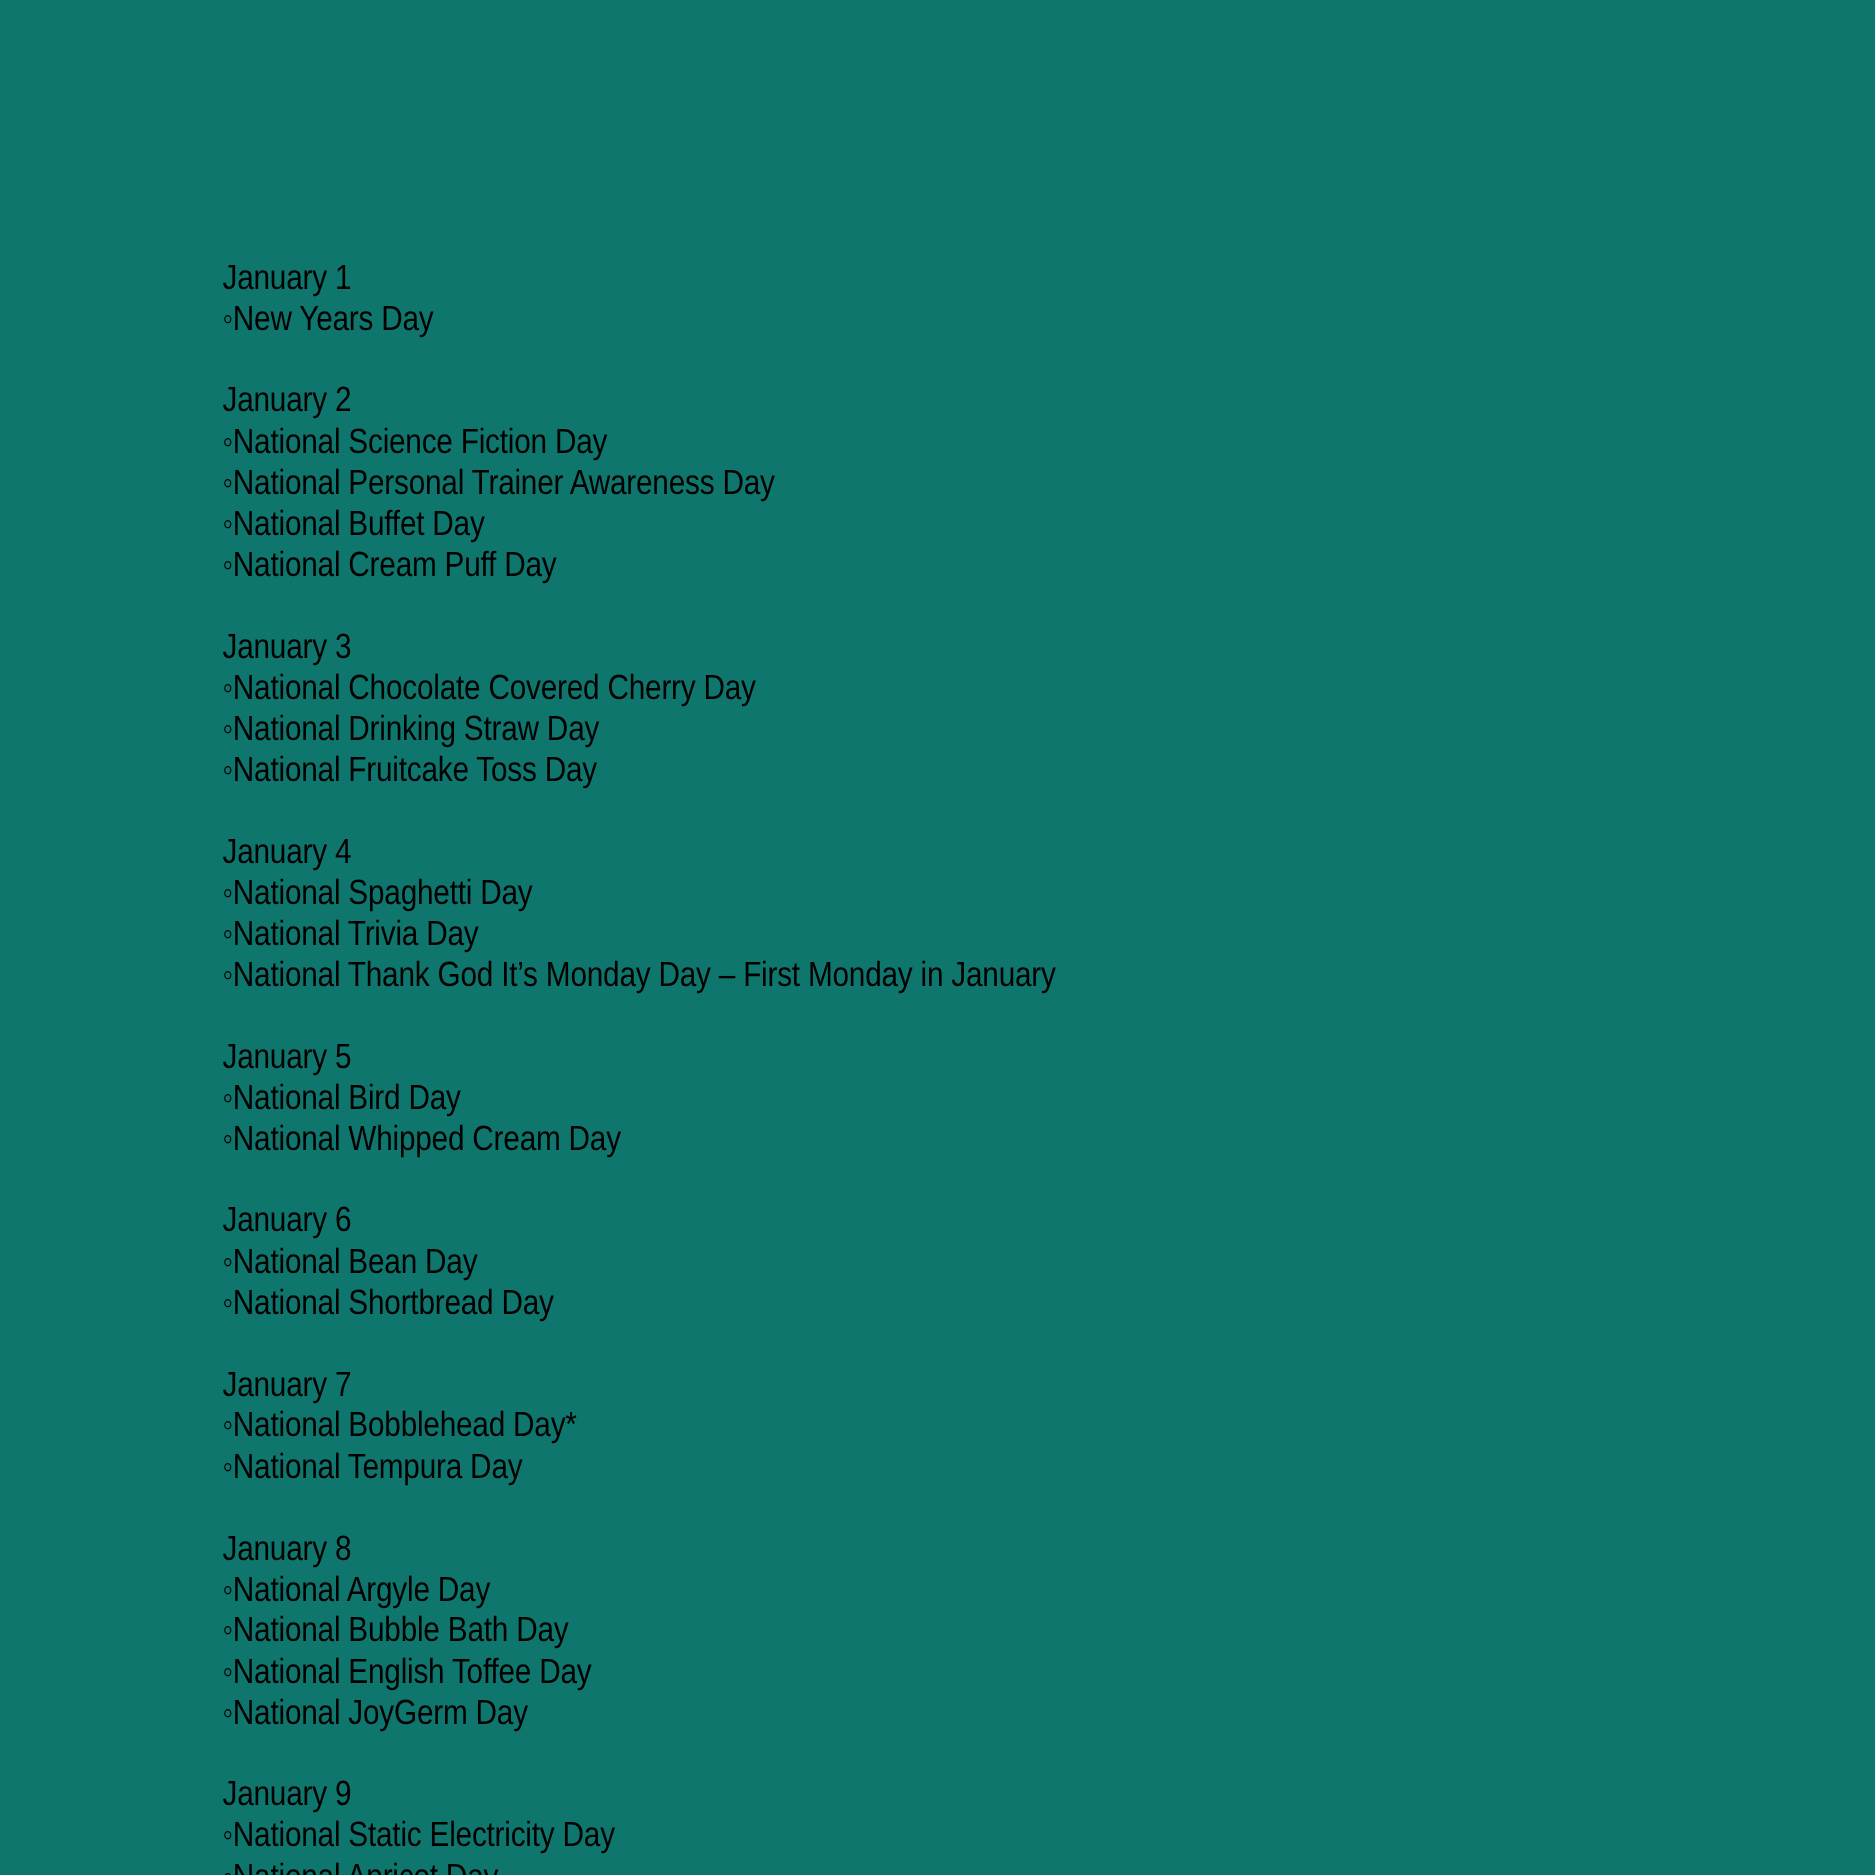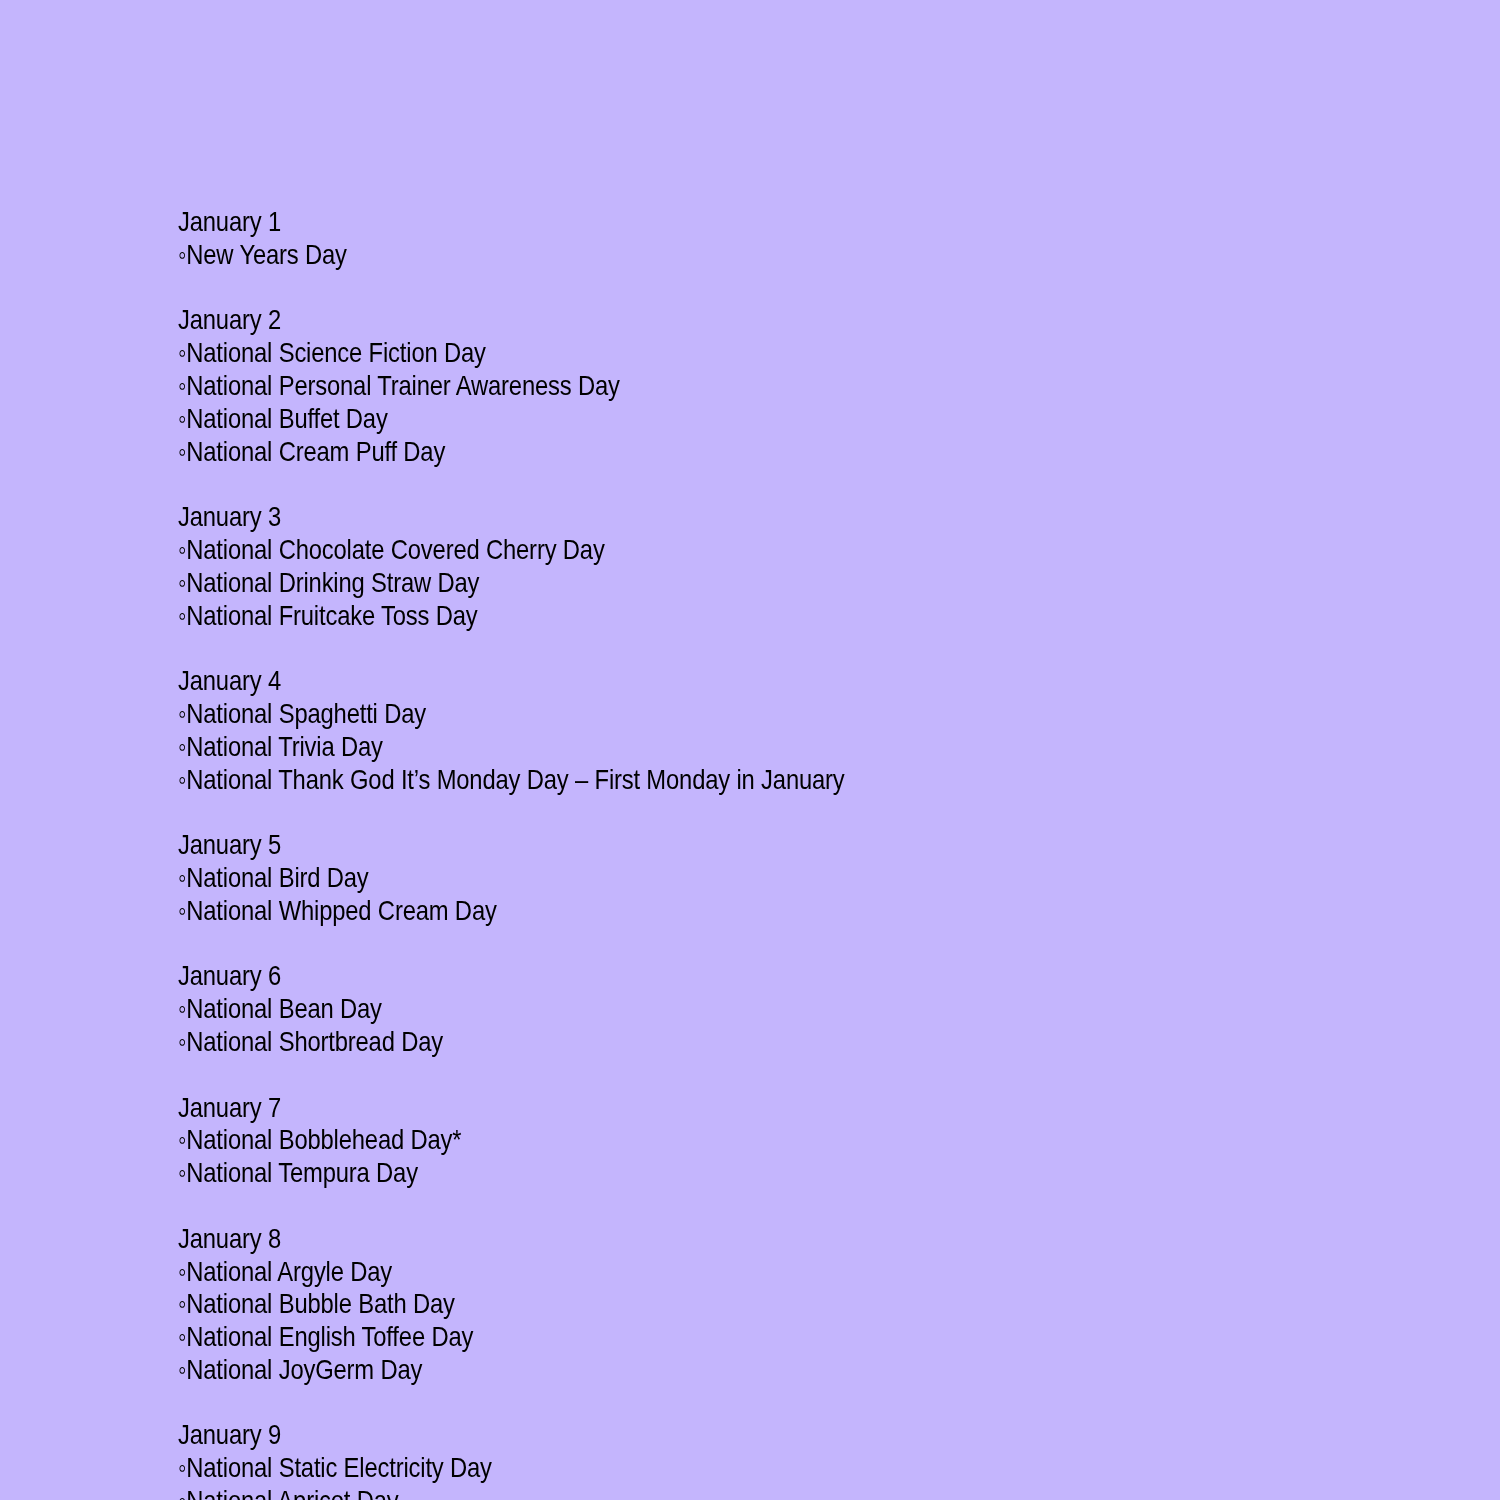--- a/index.html
+++ b/index.html
@@ -37,21 +37,21 @@
     white-space: nowrap;
     color: #000000;
   }
   .bullet {
     display: inline;
   }
 </style>
 </head>
 <body>
 
-<div class="page" style="background: #c4b5fd; color: rgb(0, 0, 0);">
+<div class="page" style="background: #0f766e; color: rgb(0, 0, 0);">
   <div class="doc">
     <div class="condense">
   <div class="section">
     <div class="line header">January 1</div>
     <div>
 
     <div class="line item"><span class="bullet">◦</span><span>New Years Day</span></div>
           </div>
   </div>
 

